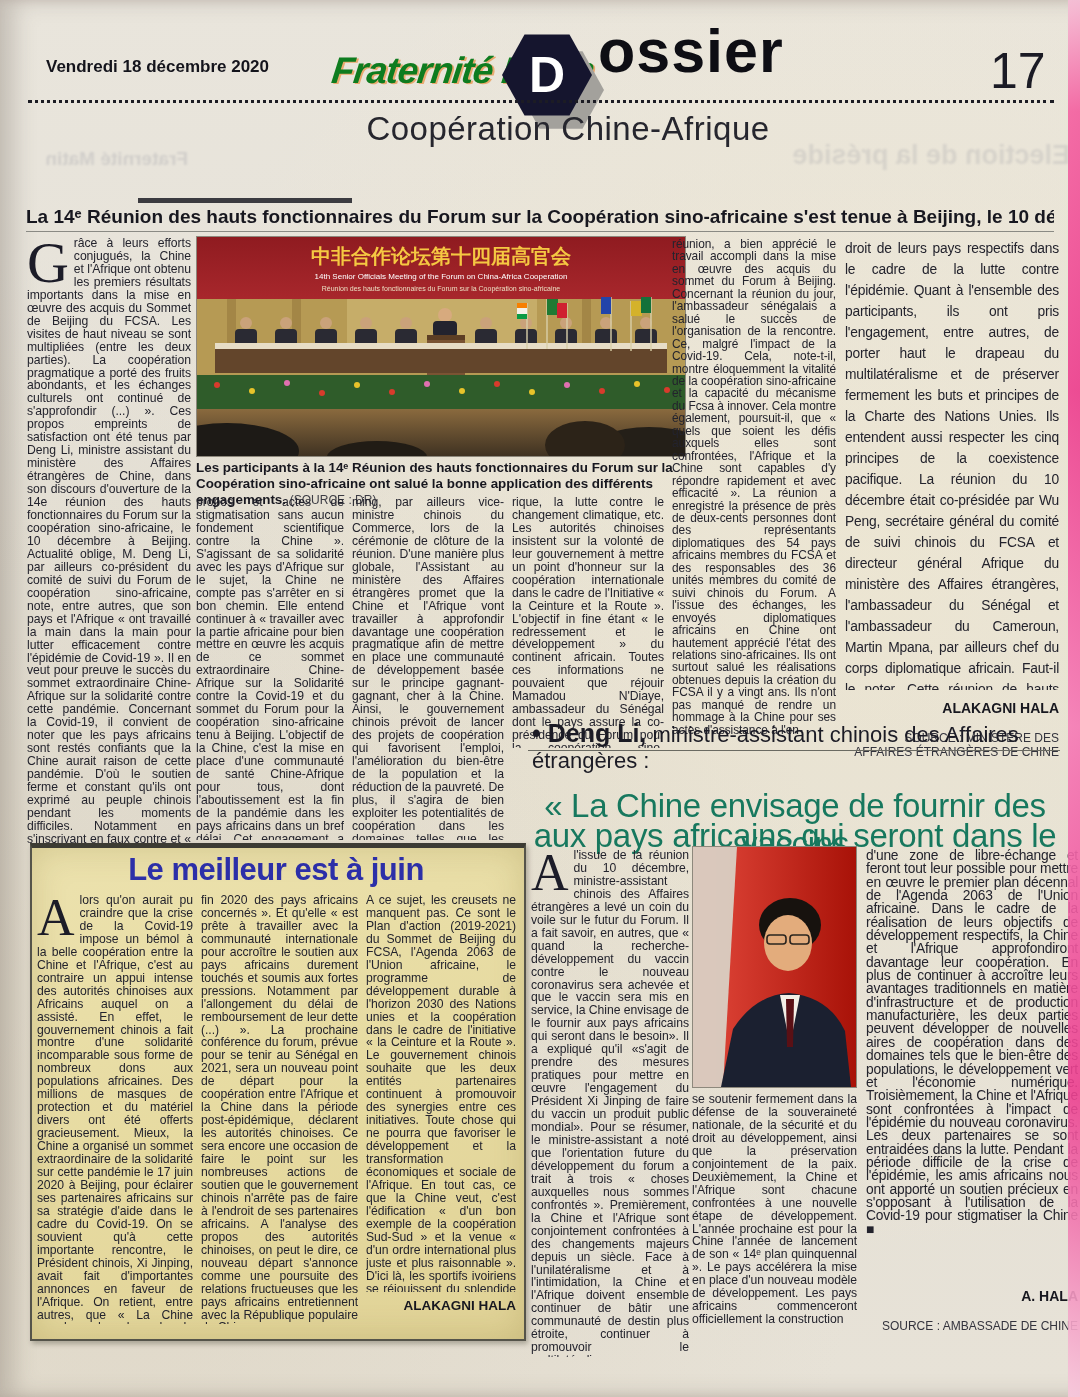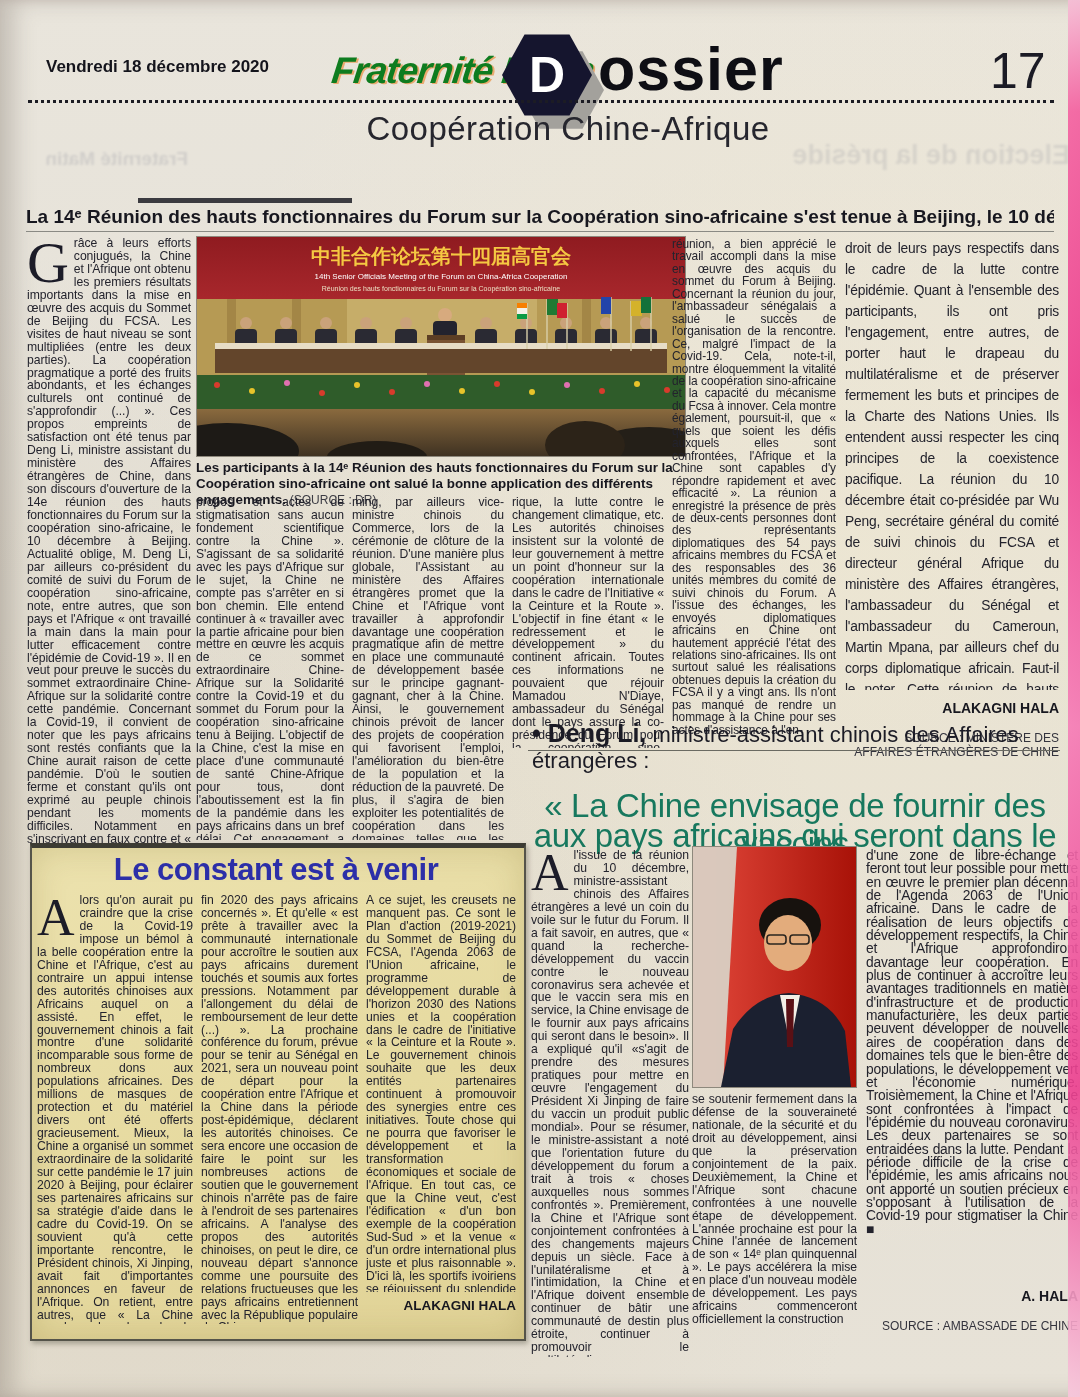--- a/index.html
+++ b/index.html
@@ -14,21 +14,21 @@
   }
   .abs{position:absolute;}
   
   .date{left:46px;top:57px;font-size:17px;font-weight:bold;color:#14141c;text-align:right;}
   .brand{left:332px;top:50px;font-size:37px;font-weight:800;font-style:italic;color:#0e7c1f;
          transform:skewX(-7deg);letter-spacing:-1px;text-shadow:2px 1px 0 rgba(233,120,22,.55);}
   .hex{clip-path:polygon(25% 5%,75% 5%,100% 50%,75% 95%,25% 95%,0 50%);}
   .hex-gray{left:518px;top:47px;width:86px;height:86px;background:#a3a19c;}
   .hex-dark{left:502px;top:30px;width:90px;height:90px;background:#15152e;color:#fff;
             display:flex;align-items:center;justify-content:center;font-size:50px;font-weight:800;}
-  .ossier{left:598px;top:34px;font-size:61px;font-weight:800;color:#0e0e14;letter-spacing:1px;}
+  .ossier{left:598px;top:16px;font-size:61px;font-weight:800;color:#0e0e14;letter-spacing:1px;}
   .pagenum{left:990px;top:42px;font-size:50px;color:#1b1b25;}
   .dotted{left:28px;top:100px;width:1026px;border-top:3px dotted #1c1c24;}
   
   .kicker{left:0;top:110px;width:1080px;text-align:center;font-size:33px;color:#26262e;letter-spacing:.5px;padding-left:28px;}
   .headline{left:0;top:142px;width:1080px;text-align:center;font-size:46px;font-weight:800;
             color:#e0392b;letter-spacing:-.5px;}
   .headline-rule{left:138px;top:198px;width:214px;height:5px;background:#3b3b40;}
   .standfirst{left:26px;top:206px;width:1028px;text-align:center;font-size:19px;font-weight:bold;
               color:#17171f;white-space:nowrap;overflow:hidden;}
   .standfirst-rule{left:26px;top:231px;width:1028px;border-top:1px solid #8a8a84;}
@@ -263,21 +263,21 @@
 
   <div class="abs bodytext colB">se soutenir fermement dans la défense de la souveraineté nationale, de la sécurité et du droit au développement, ainsi que la préservation conjointement de la paix. Deuxièmement, la Chine et l'Afrique sont chacune confrontées à une nouvelle étape de développement. L'année prochaine est pour la Chine l'année de lancement de son « 14ᵉ plan quinquennal ». Le pays accélérera la mise en place d'un nouveau modèle de développement. Les pays africains commenceront officiellement la construction</div>
   <div class="abs bodytext colC">d'une zone de libre-échange et feront tout leur possible pour mettre en œuvre le premier plan décennal de l'Agenda 2063 de l'Union africaine. Dans le cadre de la réalisation de leurs objectifs de développement respectifs, la Chine et l'Afrique approfondiront davantage leur coopération. En plus de continuer à accroître leurs avantages traditionnels en matière d'infrastructure et de production manufacturière, les deux parties peuvent développer de nouvelles aires de coopération dans des domaines tels que le bien-être des populations, le développement vert et l'économie numérique. Troisièmement, la Chine et l'Afrique sont confrontées à l'impact de l'épidémie du nouveau coronavirus. Les deux partenaires se sont entraidées dans la lutte. Pendant la période difficile de la crise de l'épidémie, les amis africains nous ont apporté un soutien précieux en s'opposant à l'utilisation de la Covid-19 pour stigmatiser la Chine ■</div>
 
   <div class="abs bylineC">
     <div class="byline-name">A. HALA</div>
     <div class="byline-src">SOURCE : AMBASSADE DE CHINE</div>
   </div>
 
   <div class="abs box"></div>
-  <div class="abs box-title">Le constant est à venir</div>
+  <div class="abs box-title">Le meilleur est à juin</div>
   <div class="abs bodytext bcol1">
     <span class="dropcap small">A</span><span>lors qu'on aurait pu craindre que la crise de la Covid-19 impose un bémol à la belle coopération entre la Chine et l'Afrique, c'est au contraire un appui intense des autorités chinoises aux Africains auquel on a assisté. En effet, le gouvernement chinois a fait montre d'une solidarité incomparable sous forme de nombreux dons aux populations africaines. Des millions de masques de protection et du matériel divers ont été offerts gracieusement. Mieux, la Chine a organisé un sommet extraordinaire de la solidarité sur cette pandémie le 17 juin 2020 à Beijing, pour éclairer ses partenaires africains sur sa stratégie d'aide dans le cadre du Covid-19. On se souvient qu'à cette importante rencontre, le Président chinois, Xi Jinping, avait fait d'importantes annonces en faveur de l'Afrique. On retient, entre autres, que « La Chine annulera, dans le cadre du FCSA, les prêts sans intérêt arrivant à échéance</span>
   </div>
   <div class="abs bodytext bcol2">fin 2020 des pays africains concernés ». Et qu'elle « est prête à travailler avec la communauté internationale pour accroître le soutien aux pays africains durement touchés et soumis aux fortes pressions. Notamment par l'allongement du délai de remboursement de leur dette (...) ». La prochaine conférence du forum, prévue pour se tenir au Sénégal en 2021, sera un nouveau point de départ pour la coopération entre l'Afrique et la Chine dans la période post-épidémique, déclarent les autorités chinoises. Ce sera encore une occasion de faire le point sur les nombreuses actions de soutien que le gouvernement chinois n'arrête pas de faire à l'endroit de ses partenaires africains. A l'analyse des propos des autorités chinoises, on peut le dire, ce nouveau départ s'annonce comme une poursuite des relations fructueuses que les pays africains entretiennent avec la République populaire de Chine.</div>
   <div class="abs bodytext bcol3">A ce sujet, les creusets ne manquent pas. Ce sont le Plan d'action (2019-2021) du Sommet de Beijing du FCSA, l'Agenda 2063 de l'Union africaine, le programme de développement durable à l'horizon 2030 des Nations unies et la coopération dans le cadre de l'initiative « la Ceinture et la Route ». Le gouvernement chinois souhaite que les deux entités partenaires continuent à promouvoir des synergies entre ces initiatives. Toute chose qui ne pourra que favoriser le développement et la transformation économiques et sociale de l'Afrique. En tout cas, ce que la Chine veut, c'est l'édification « d'un bon exemple de la coopération Sud-Sud » et la venue « d'un ordre international plus juste et plus raisonnable ». D'ici là, les sportifs ivoiriens se réjouissent du splendide stade de football que le gouvernement chinois a offert à la Côte d'Ivoire ■</div>
   <div class="abs box-byline">ALAKAGNI HALA</div>
 
   <div class="abs pink-edge"></div>
 </div>
 

